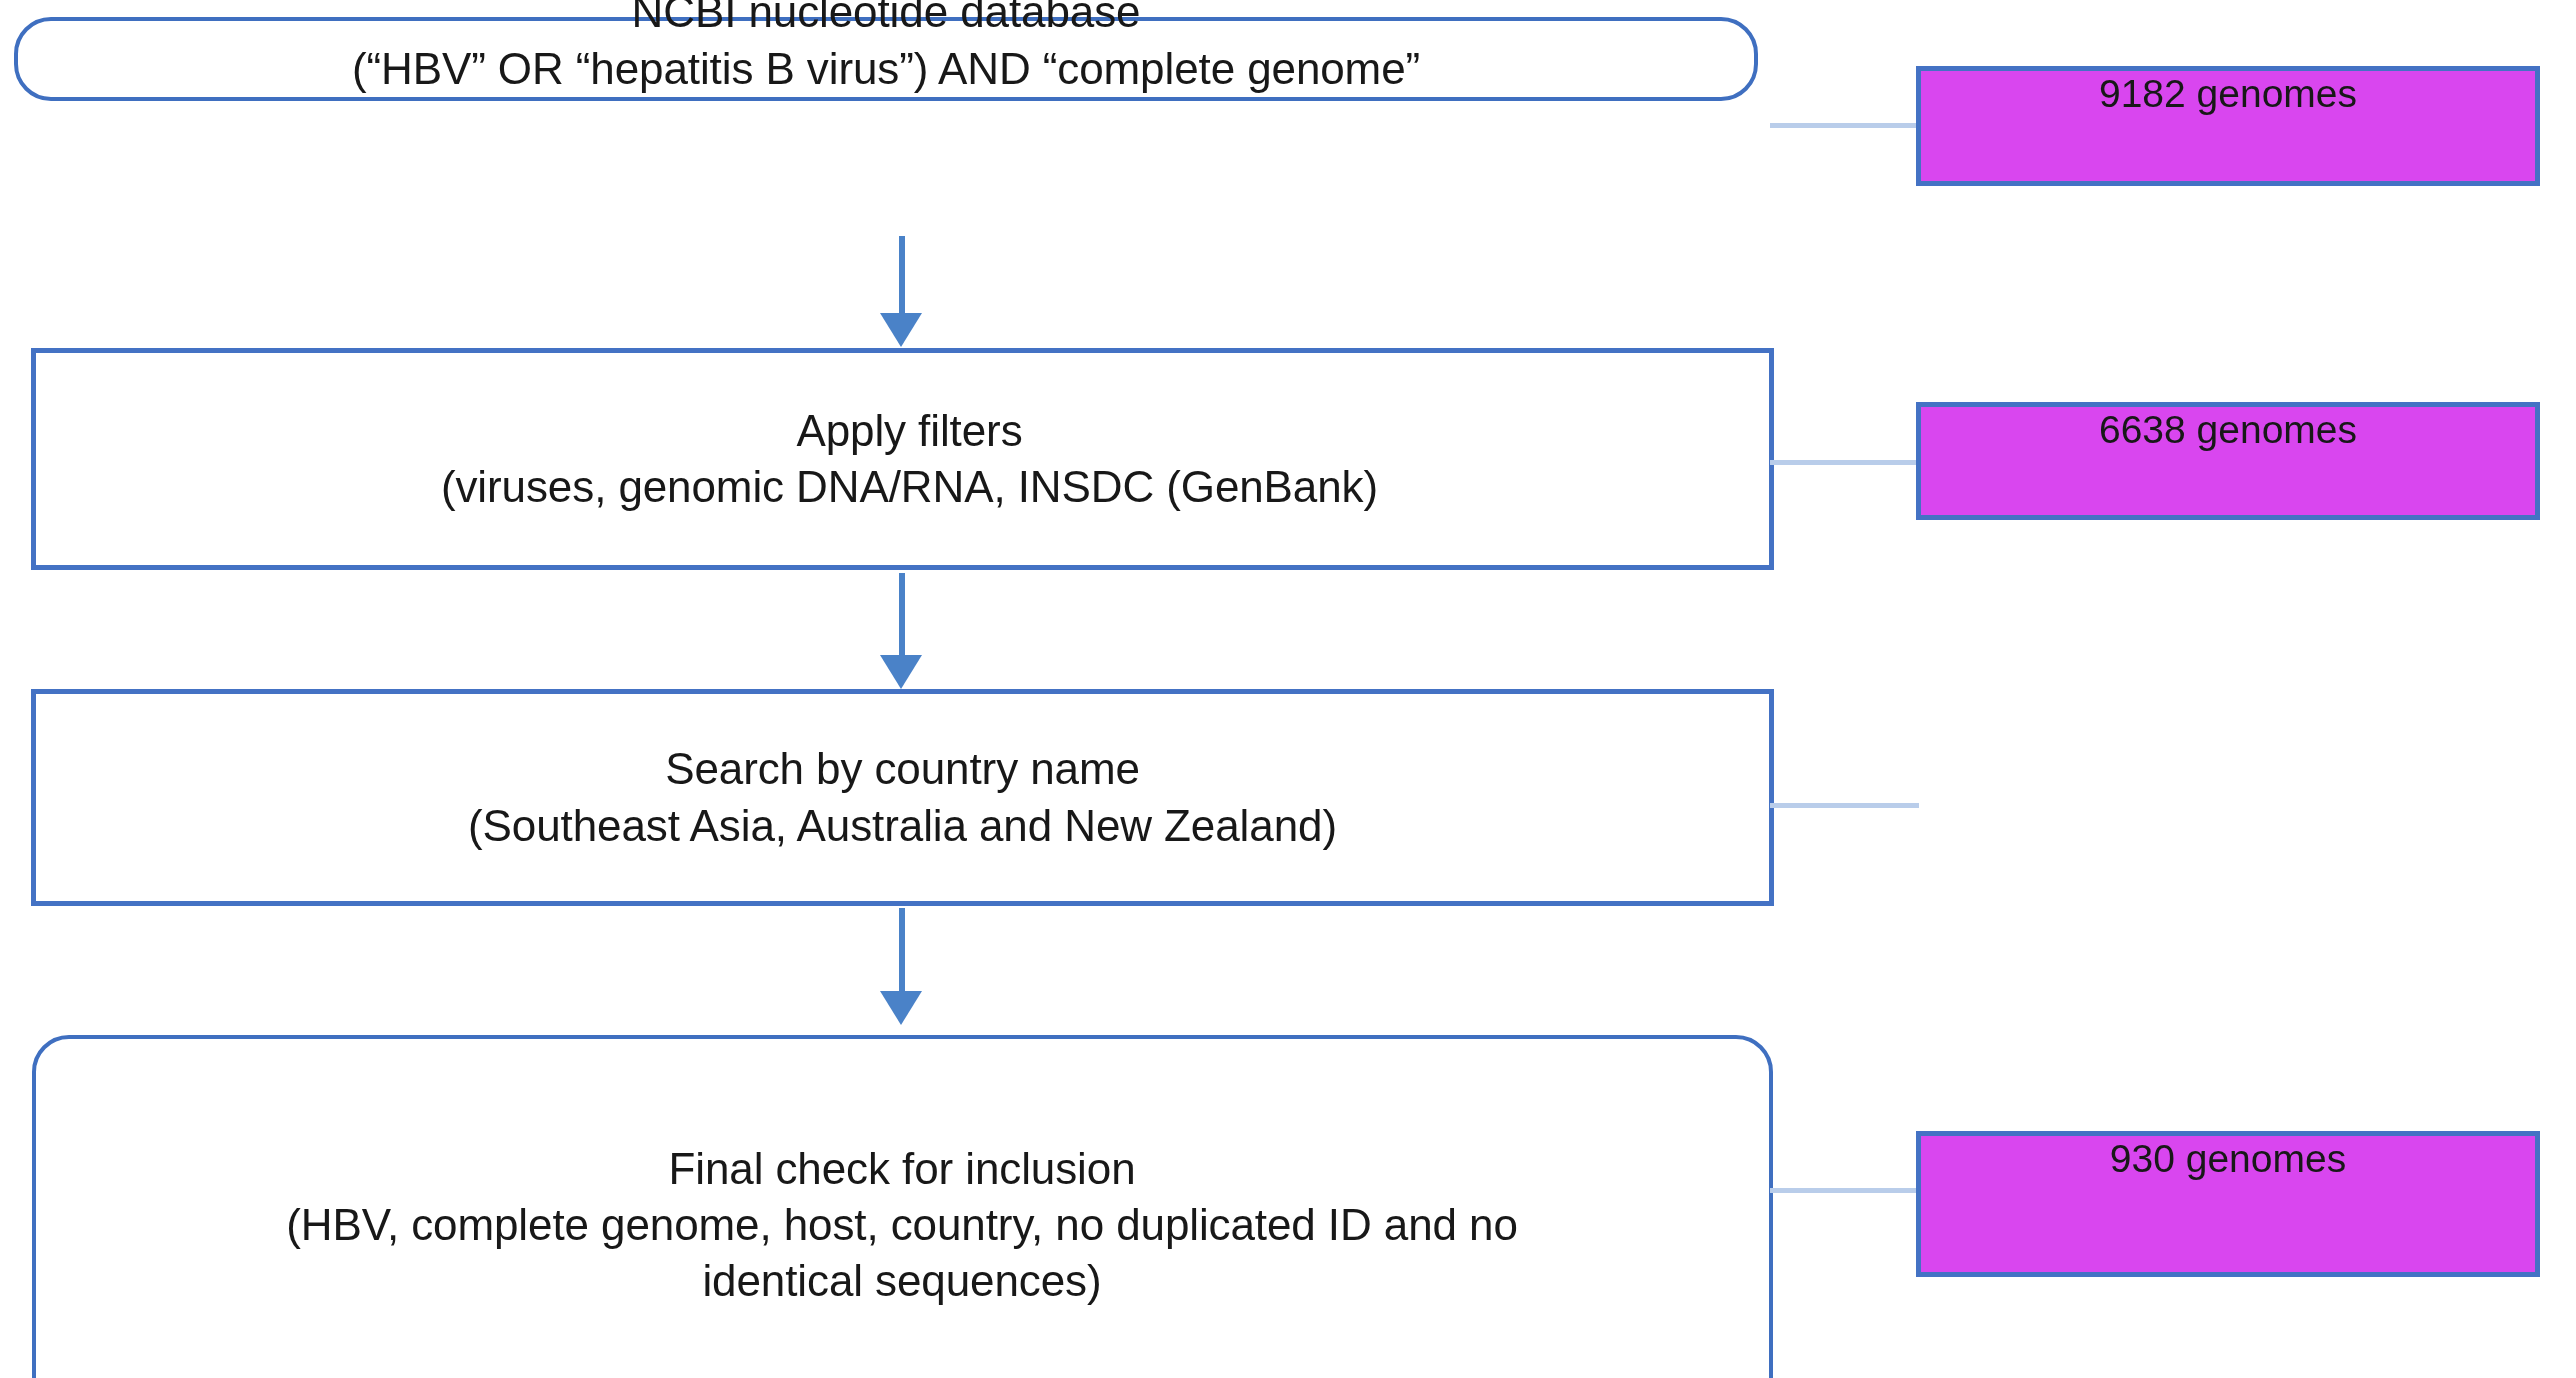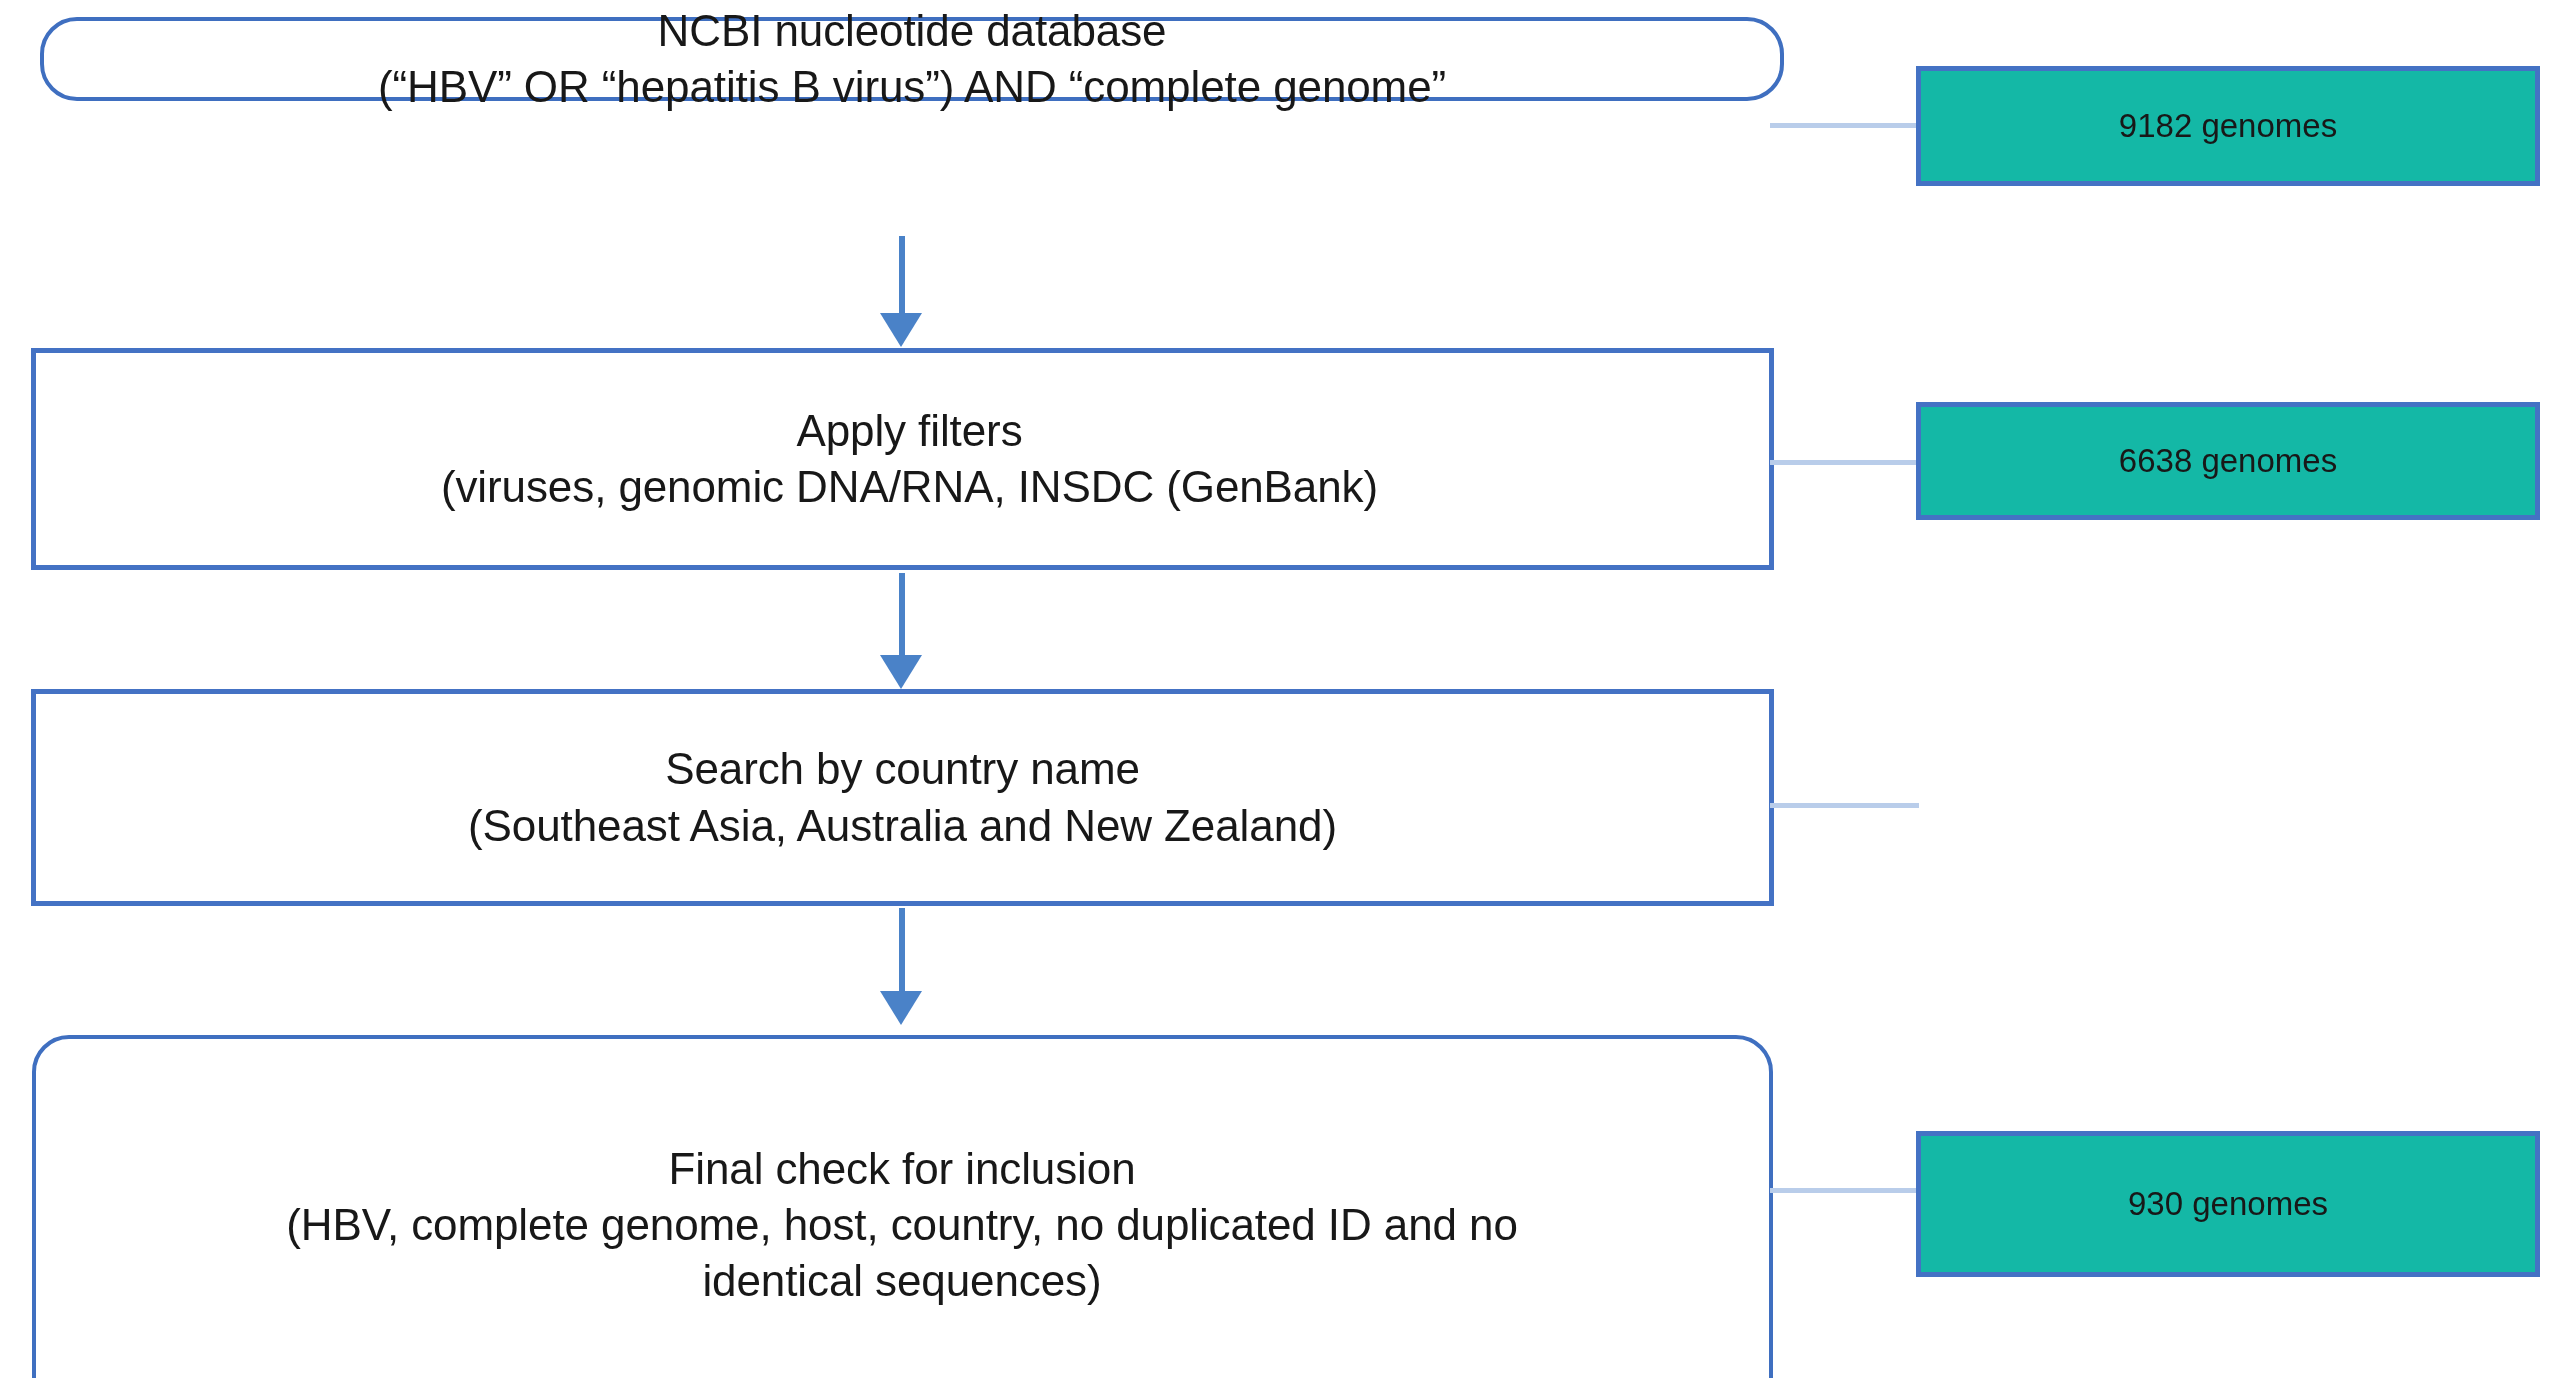--- a/index.html
+++ b/index.html
@@ -41,28 +41,27 @@
   }
   .node .txt {
     padding: 0 24px;
     white-space: pre-line;
   }
 
   
   .sidebox {
     position: absolute;
     box-sizing: border-box;
-    background: #14b8a6;
+    background: #d946ef;
     border: 5px solid #4472c4;
     display: flex;
-    align-items: center;
     justify-content: center;
     text-align: center;
     color: #181818;
-    font-size: 33px;
+    font-size: 39px;
     line-height: 1.2;
   }
 
   
   .arrow {
     position: absolute;
     width: 0;
     height: 0;
   }
   .arrow .shaft {
@@ -87,21 +86,21 @@
     position: absolute;
     height: 5px;
     background: #b9cdea;
   }
 </style>
 </head>
 <body>
 
 <div id="canvas">
 
-  <div class="node rounded" style="left:40px; top:17px; width:1744px; height:84px; height:84px; top:17px; height:84px;">
+  <div class="node rounded" style="left:14px; top:17px; width:1744px; height:84px; height:84px; top:17px; height:84px;align-items:flex-end;">
     <span class="txt">NCBI nucleotide database
 (“HBV” OR “hepatitis B virus”) AND “complete genome”</span>
   </div>
 
   <div class="arrow" style="left:899px; top:236px;">
     <div class="shaft" style="height:80px;"></div>
     <div class="head" style="top:77px;"></div>
   </div>
 
   <div class="hline" style="left:1770px; top:123px; width:149px;"></div>

